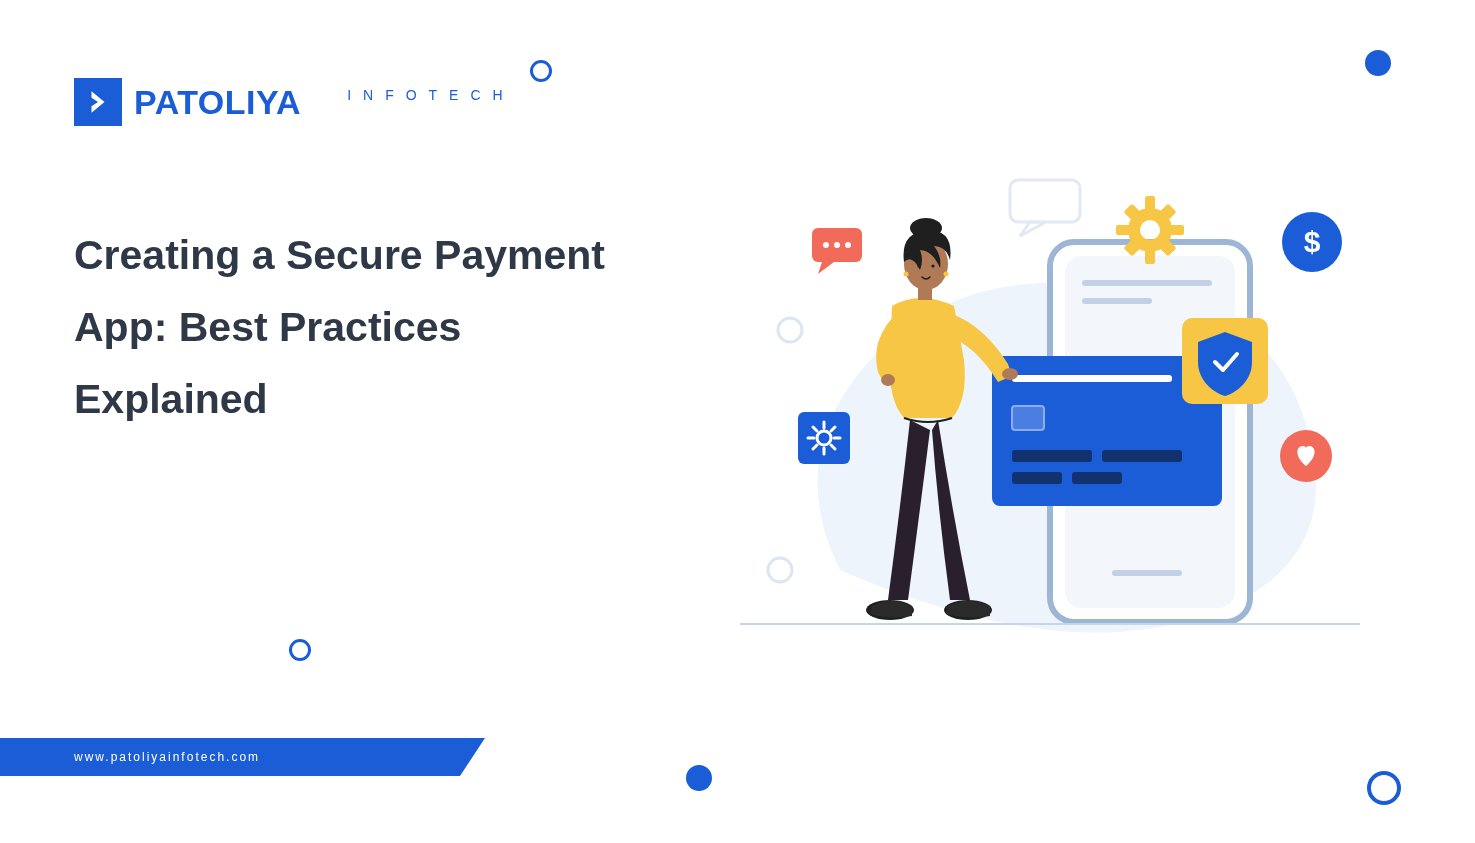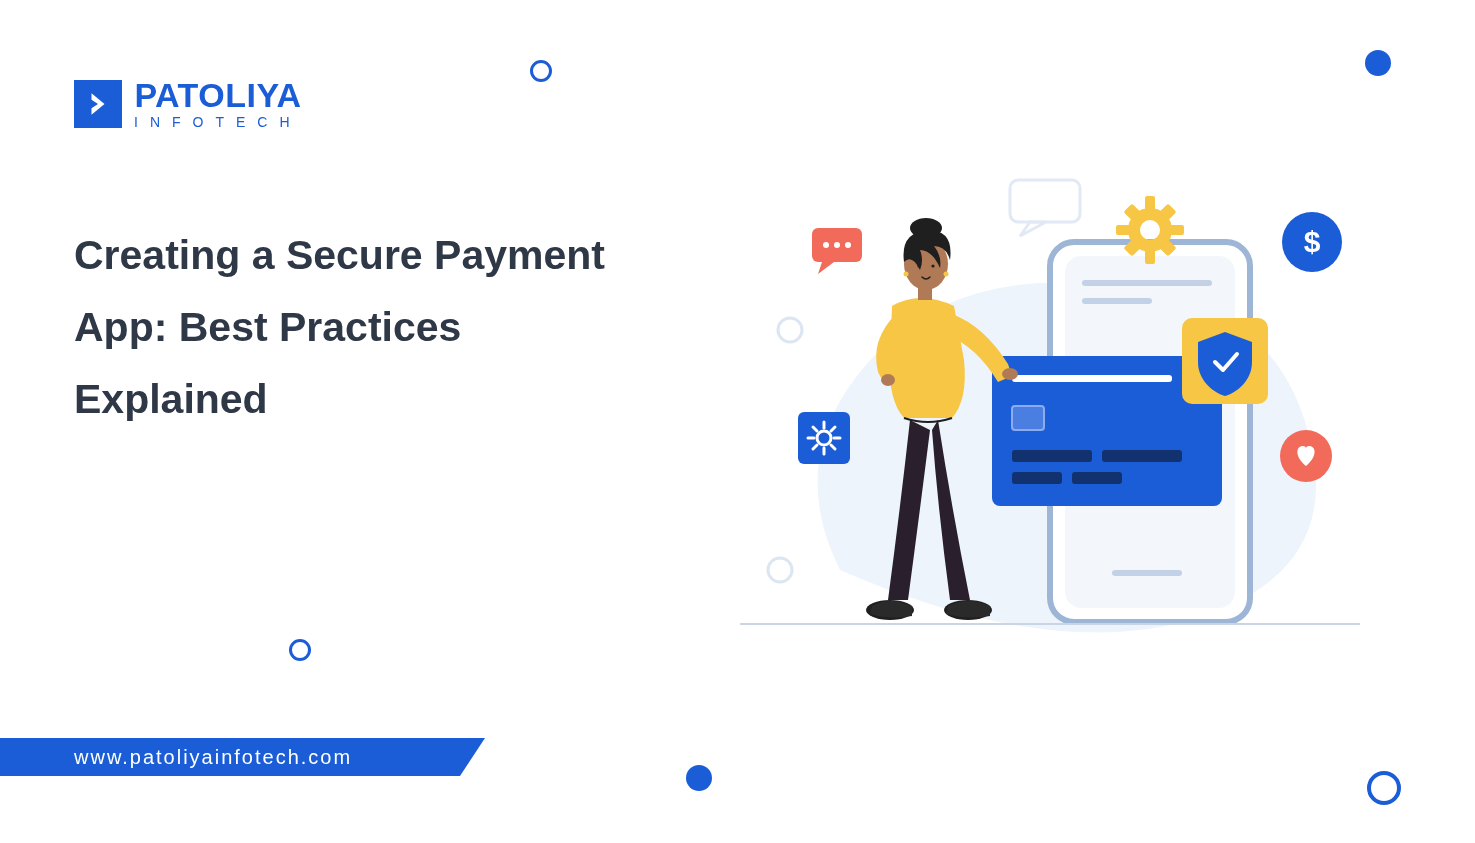--- a/index.html
+++ b/index.html
@@ -21,54 +21,55 @@
   }
   .logo-mark {
     width: 48px;
     height: 48px;
     background: #1b5dd6;
     display: flex;
     align-items: center;
     justify-content: center;
   }
   .logo-mark svg { width: 26px; height: 26px; }
-  .logo-text-wrap { display: flex; flex-direction: column; align-items: flex-end; }
+  .logo-text-wrap { display: flex; flex-direction: row; }
   .logo-text-main {
     color: #1b5dd6;
     font-weight: 900;
     font-size: 34px;
     letter-spacing: 0.5px;
     line-height: 1;
   }
   .logo-text-sub {
     color: #1b5dd6;
     font-size: 14px;
     letter-spacing: 12px;
     font-weight: 400;
     margin-top: 2px;
     white-space: nowrap;
+    margin-left: 46px;
   }
   .headline {
     position: absolute;
     top: 220px;
     left: 74px;
     color: #2f3846;
     font-weight: 800;
     font-size: 41px;
     line-height: 1.75;
     max-width: 550px;
   }
   .footer-ribbon {
     position: absolute;
     bottom: 67px;
     left: 0;
     height: 38px;
     background: #1b5dd6;
     color: #fff;
-    font-size: 20px;
+    font-size: 12px;
     letter-spacing: 2px;
     display: flex;
     align-items: center;
     padding: 0 80px 0 74px;
     clip-path: polygon(0 0, 100% 0, calc(100% - 25px) 100%, 0 100%);
     width: 485px;
   }
   .deco-ring {
     position: absolute;
     border: 3px solid #1b5dd6;

